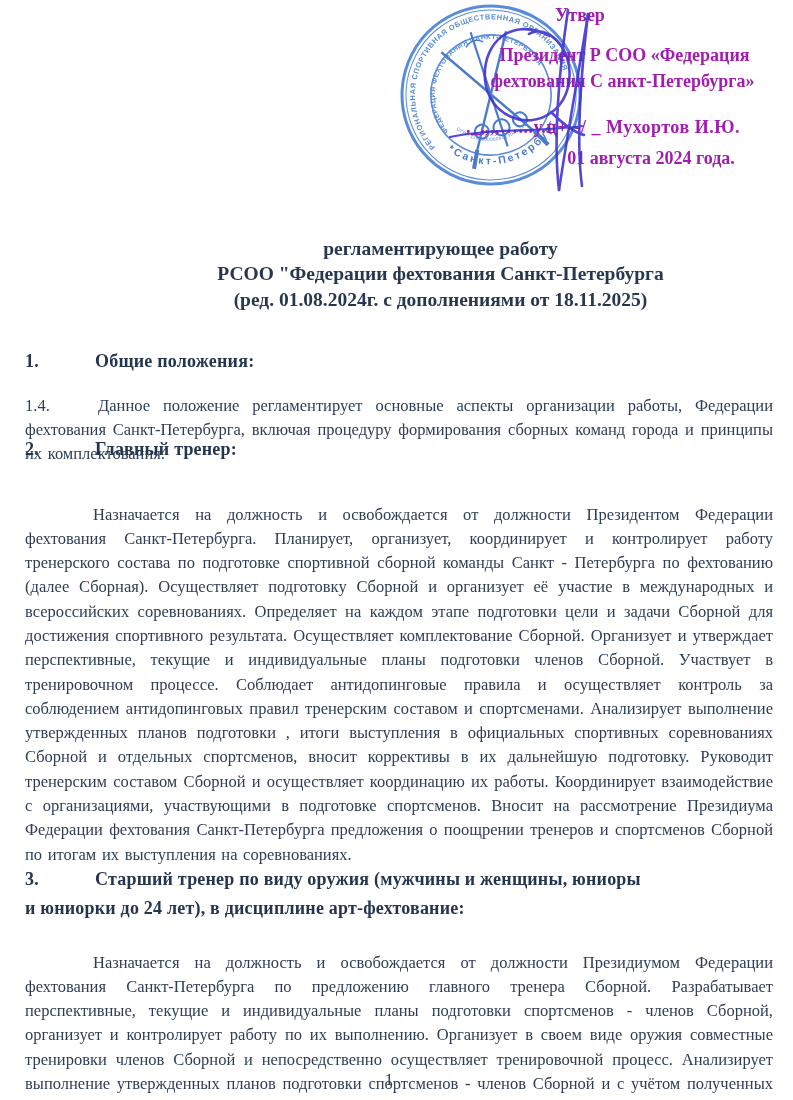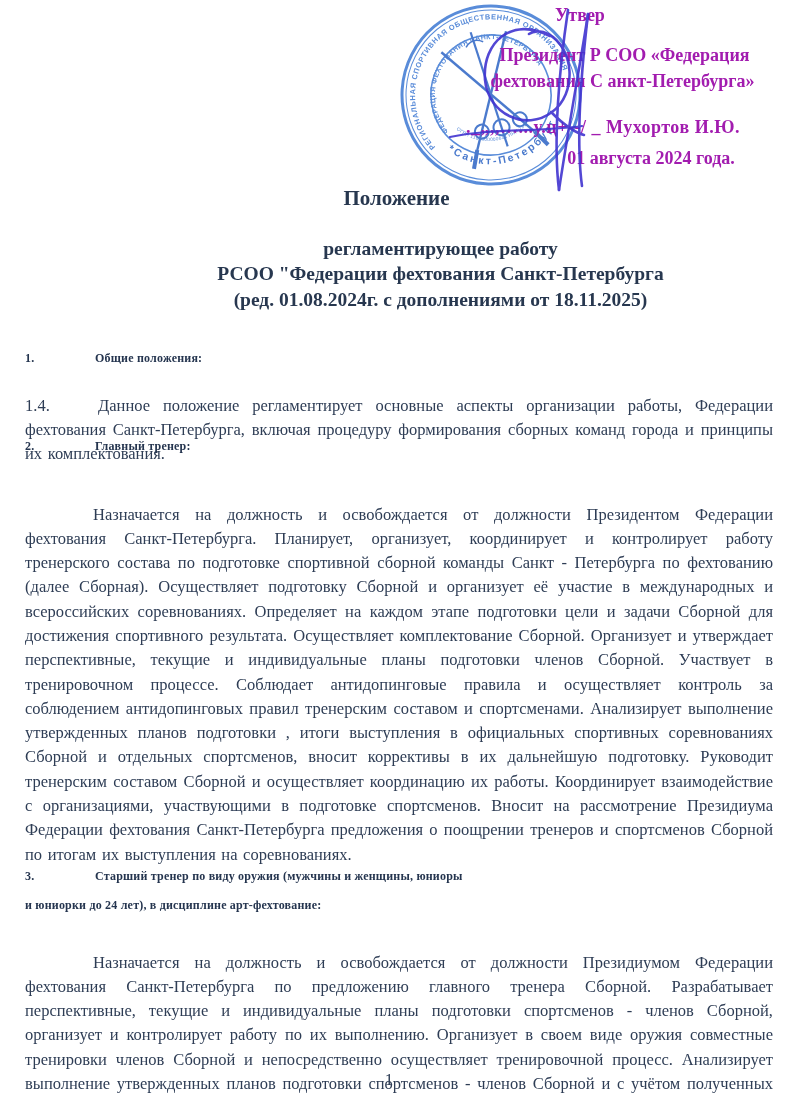--- a/index.html
+++ b/index.html
@@ -21,21 +21,21 @@
   .appr-sig{left:428px;top:116px;width:350px;letter-spacing:.5px;}
   .appr-date{left:520px;top:147px;width:262px;}
   
   .stamp{left:398px;top:2px;mix-blend-mode:multiply;opacity:.92;}
   .pen{left:430px;top:0;z-index:5;opacity:.9;}
   
   .title-main{left:0;top:186px;width:100%;text-align:center;font-weight:bold;font-size:21px;color:#27374f;}
   .title-sub{left:0;width:100%;text-align:center;font-weight:bold;font-size:19.5px;color:#27374f;margin-left:44px;}
   .ts1{top:238px;} .ts2{top:263px;} .ts3{top:289px;font-family:Liberation Serif, serif;}
   
-  .sec-h{left:25px;width:748px;font-weight:bold;font-size:12px;color:#25354f;letter-spacing:.2px;}
+  .sec-h{left:25px;width:748px;font-weight:bold;font-size:18px;color:#25354f;letter-spacing:.2px;}
   .h1{top:351px;} .h2{top:439px;} .h3a{top:869px;} .h3b{top:898px;}
   .hnum{display:inline-block;width:70px;}
   .body-p{left:25px;width:748px;font-size:16.5px;line-height:24.3px;text-align:justify;color:#2e3d55;word-spacing:1.5px;}
   .p1{top:377px;}
   .p2{top:486px;}
   .p3{top:934px;}
   .pnum{display:inline-block;width:73px;}
   .findent{text-indent:68px;}
   .pagenum{left:0;top:1070px;width:778px;text-align:center;font-size:17px;color:#2e3d55;}
   svg text{font-family:"Liberation Sans", sans-serif;}
@@ -93,21 +93,20 @@
       <path d="M 20 137 C 62 128 112 132 152 126" stroke-width="2.2"></path>
     </g>
   </svg>
 
   <div class="abs appr appr-utver">Утвер</div>
   <div class="abs appr appr-l1">Президент Р СОО «Федерация</div>
   <div class="abs appr appr-l2">фехтования С анкт-Петербурга»</div>
   <div class="abs appr appr-sig">._„,,…...у.ц+--/ _ Мухортов И.Ю.</div>
   <div class="abs appr appr-date">01 августа 2024 года.</div>
 
-  <div class="abs title-main">Положение</div>
   <div class="abs title-sub ts1">регламентирующее работу</div>
   <div class="abs title-sub ts2">РСОО "Федерации фехтования Санкт-Петербурга</div>
   <div class="abs title-sub ts3">(ред. 01.08.2024г. с дополнениями от 18.11.2025)</div>
 
   <div class="abs sec-h h1">
     <span class="hnum">1.</span><span>Общие положения:</span>
   </div>
   <p class="abs body-p p1">
     <span class="pnum">1.4.</span><span>Данное положение регламентирует основные аспекты организации работы, Федерации фехтования Санкт-Петербурга, включая процедуру формирования сборных команд города и принципы их комплектования.</span>
   </p>

